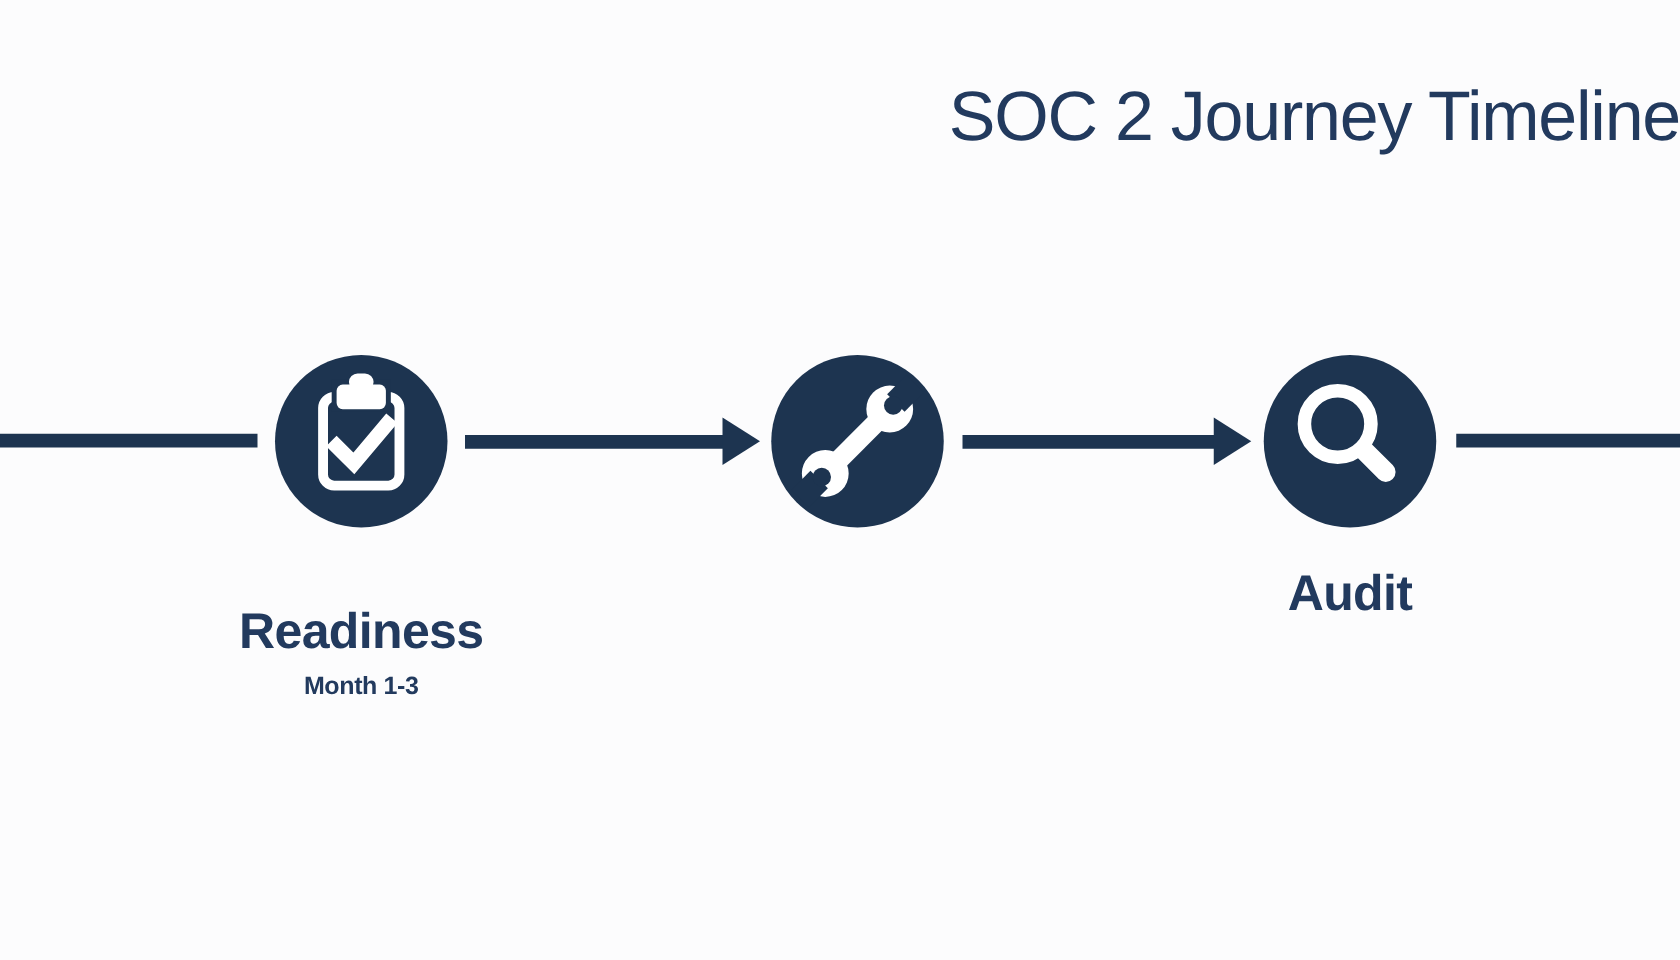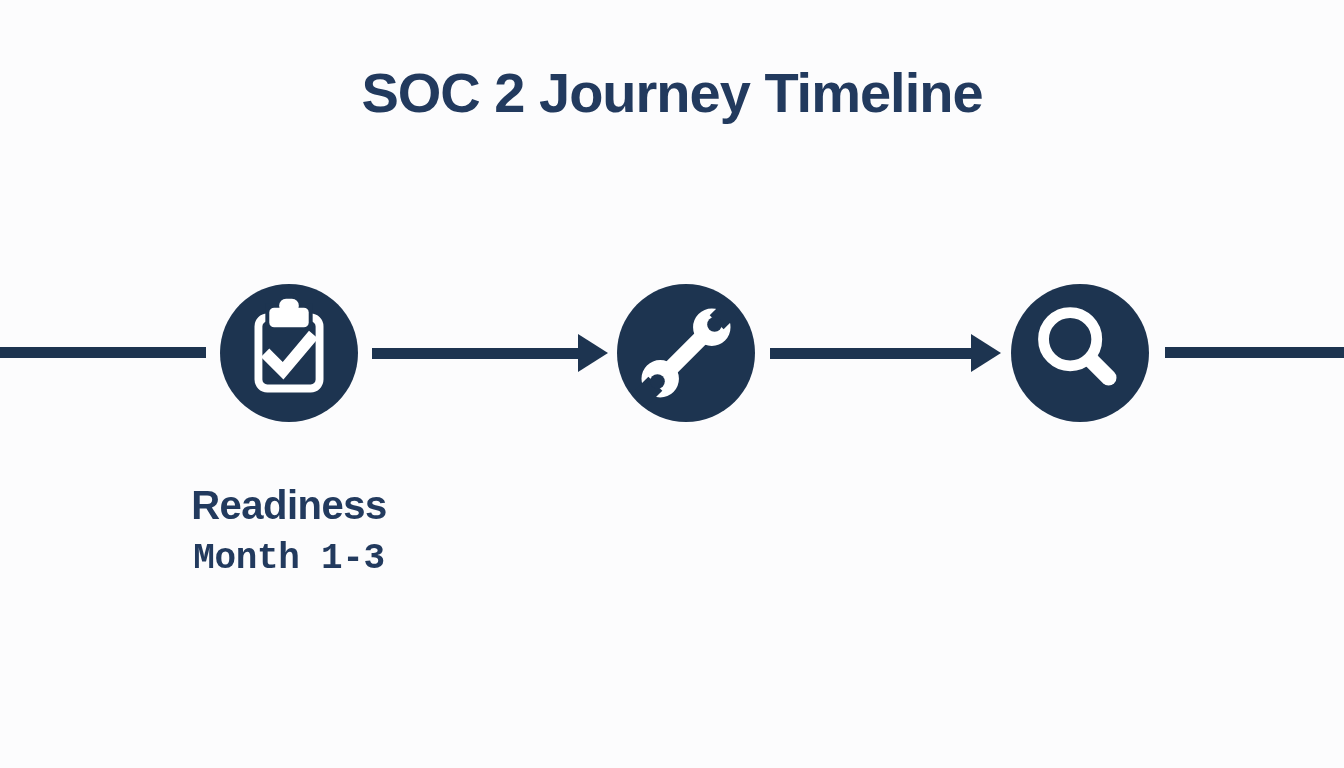--- a/index.html
+++ b/index.html
@@ -14,23 +14,23 @@
     position:relative;
     width:1344px;height:768px;
     margin:0 auto;
     background:var(--background);
     overflow:hidden;
     font-family:"Liberation Sans","DejaVu Sans",sans-serif;
   }
   .page-title{
     position:absolute;
     top:62px;left:0;width:100%;
-    text-align:center;
+    text-align:right;
     font-size:56px;
-    font-weight:700;
+    font-weight:400;
     letter-spacing:-1px;
     color:var(--navy-text);
     line-height:1.1;
   }
   
   .tl-line{
     position:absolute;
     top:347px;height:11px;
     background:var(--navy-shape);
   }
@@ -68,21 +68,21 @@
     position:absolute;top:452px;width:360px;
     text-align:center;color:var(--navy-text);
   }
   .stage-label-1{left:109px;margin-top:30px;}
   .stage-label-2{left:506px;}
   .stage-label-3{left:900px;}
   .stage-name{
     font-size:40px;font-weight:700;letter-spacing:-0.5px;line-height:1.15;
   }
   .stage-period{
-    font-size:36px;font-weight:700;letter-spacing:-0.3px;margin-top:10px;font-family:Liberation Mono, monospace;
+    font-size:20px;font-weight:700;letter-spacing:-0.3px;margin-top:10px;
   }
 </style>
 </head>
 <body>
 
 <div class="canvas">
 
   <h1 class="page-title">SOC 2 Journey Timeline</h1>
 
   <div class="tl-line tl-line-left"></div>
@@ -134,15 +134,16 @@
     </span>
   </div>
 
   <div class="stage-label stage-label-1">
     <div class="stage-name">Readiness</div>
     <div class="stage-period">Month 1-3</div>
   </div>
   <div class="stage-label stage-label-2">
   </div>
   <div class="stage-label stage-label-3">
+    <div class="stage-name">Audit</div>
   </div>
 
 </div>
 
 </body></html>

